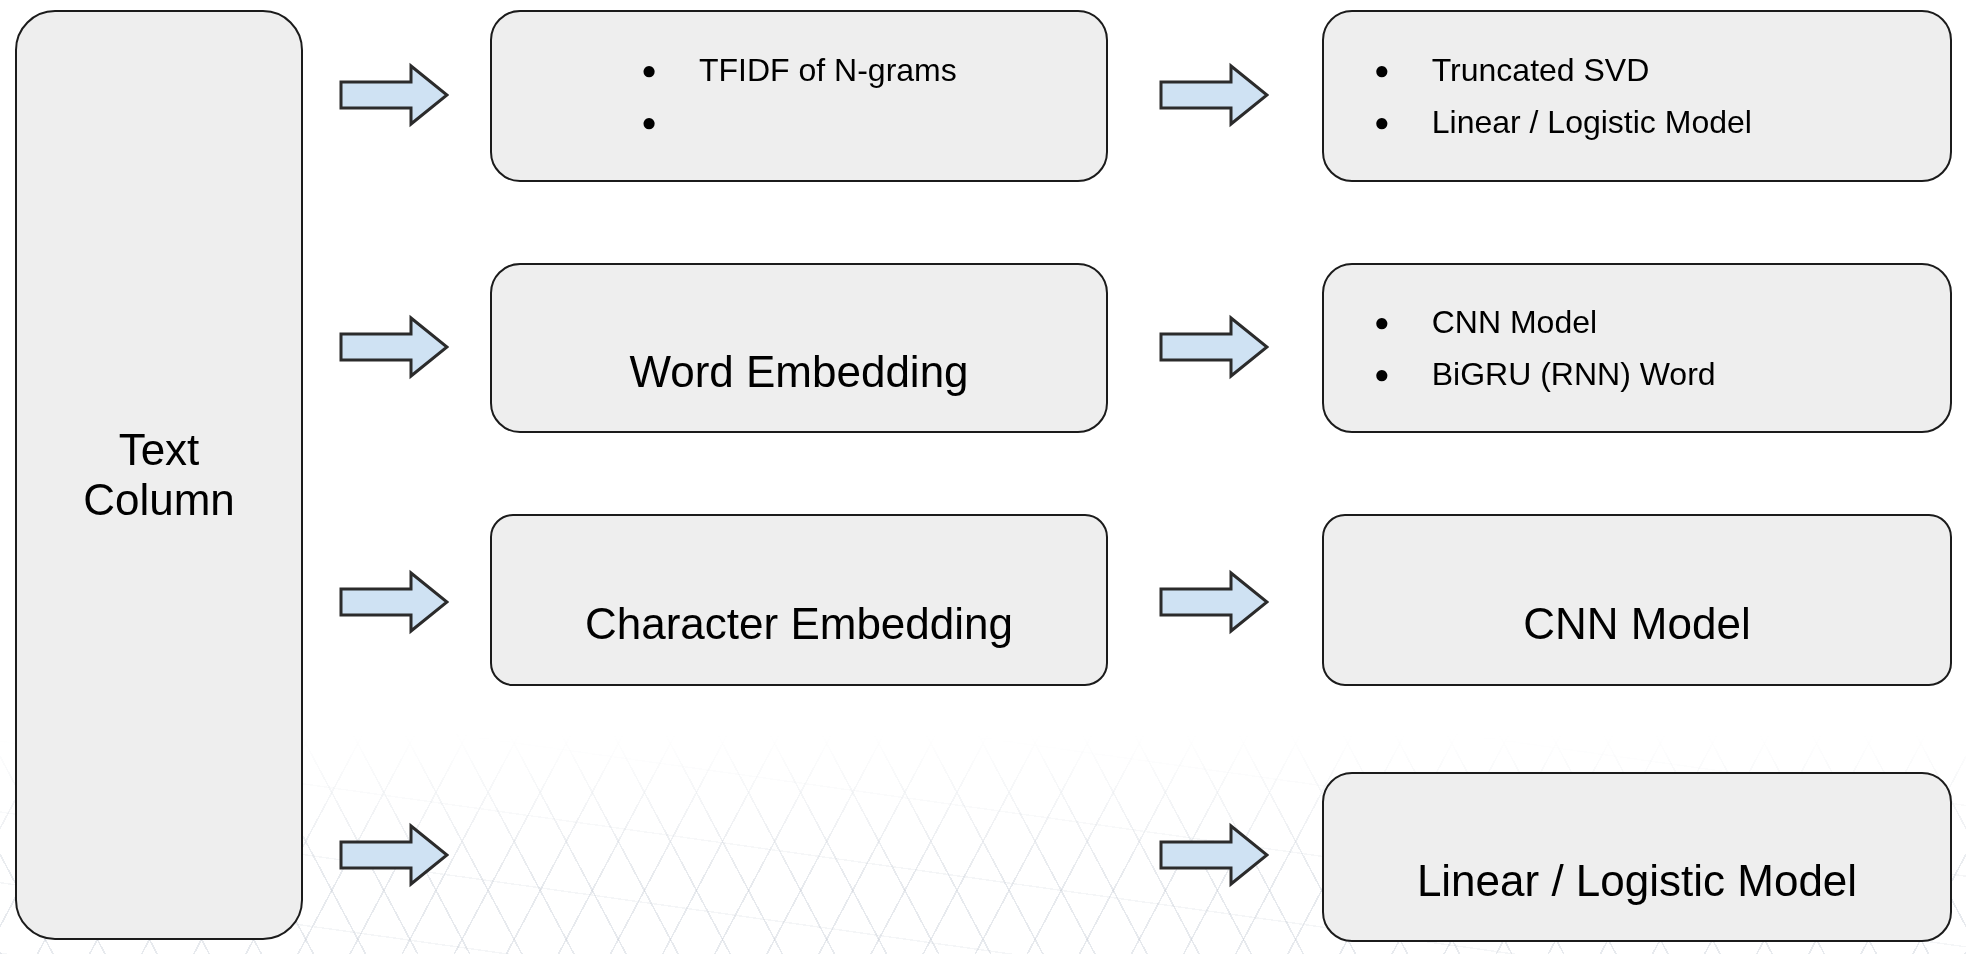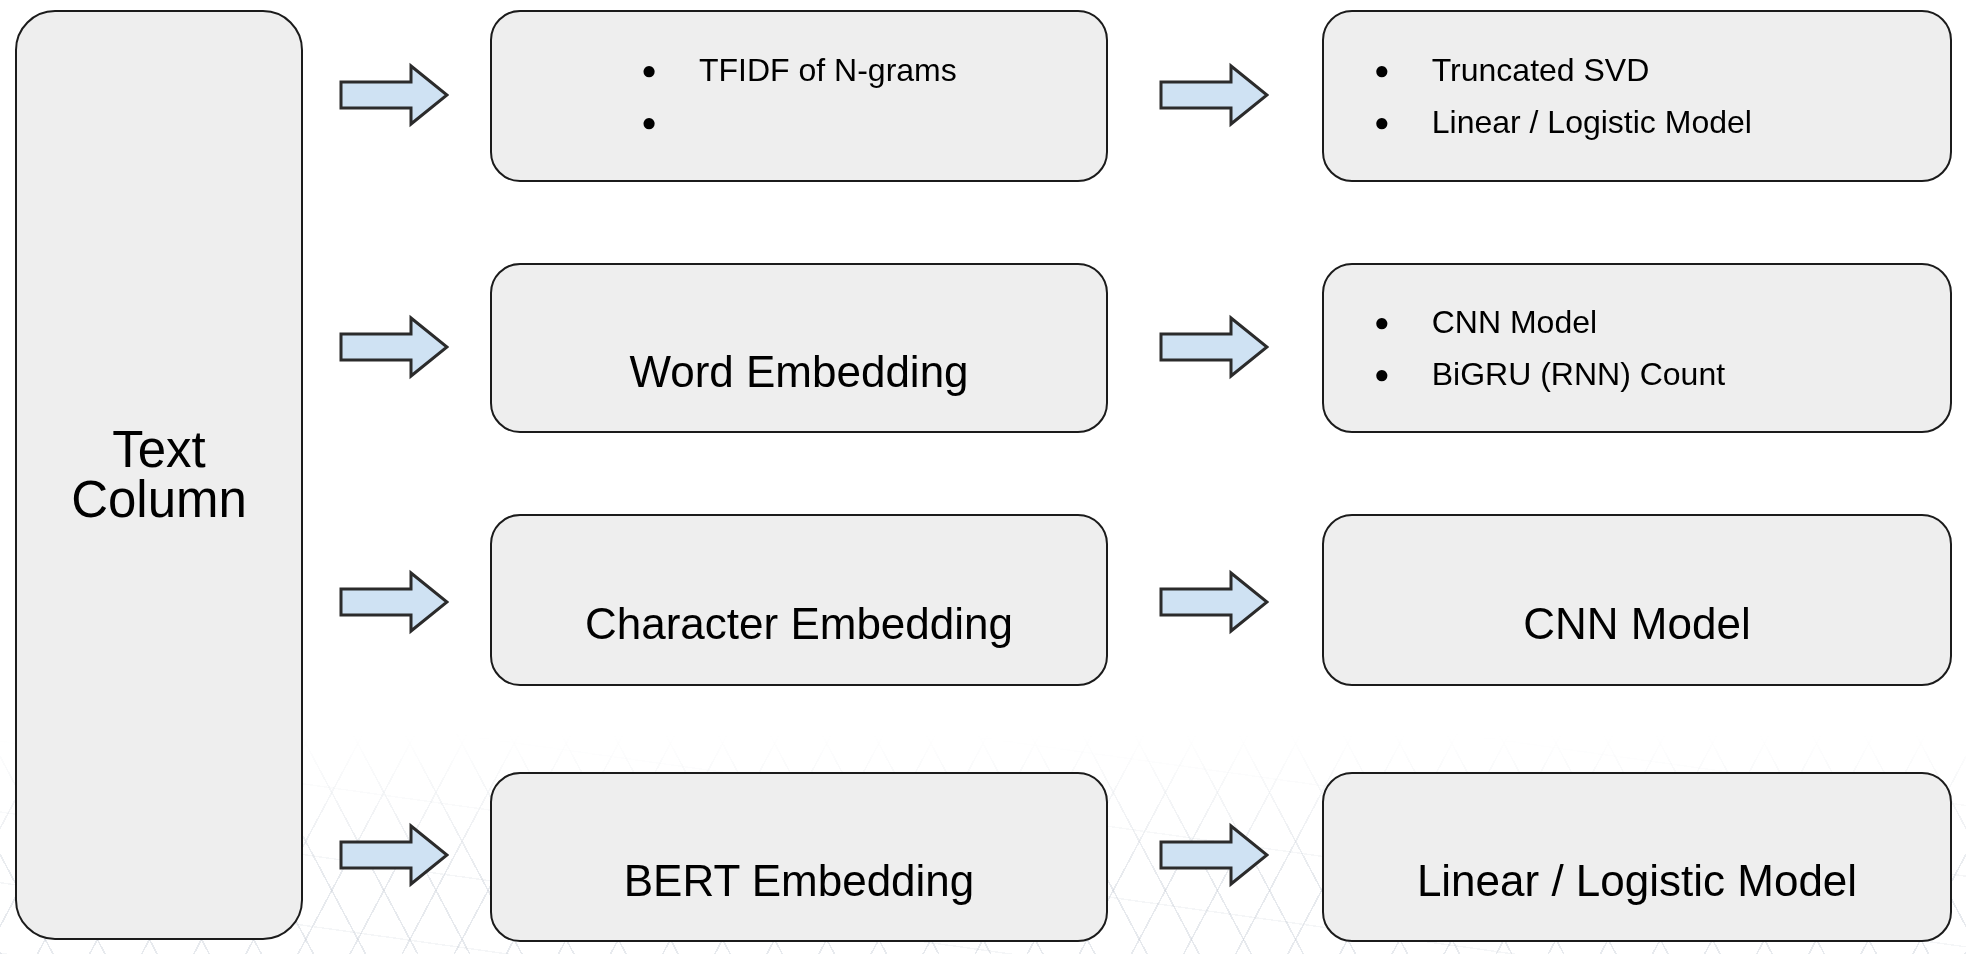--- a/index.html
+++ b/index.html
@@ -31,30 +31,30 @@
     box-sizing: border-box;
     display: flex;
     align-items: center;
     justify-content: center;
   }
   .source-box {
     left: 15px; top: 10px; width: 288px; height: 930px;
     border-radius: 40px;
   }
   .source-label {
-    font-size: 51px;
+    font-size: 44px;
     line-height: 50px;
     text-align: center;
     width: 185px;
   }
   .mid  { left: 490px;  width: 618px; }
   .rgt  { left: 1322px; width: 630px; }
   .r1 { top: 10px;  height: 172px; }
   .r2 { top: 263px; height: 170px; }
-  .r3 { top: 514px; height: 172px; }
+  .r3 { top: 514px; height: 172px; border-radius: 23px; }
   .r4 { top: 772px; height: 170px; }
 
   .box-label { font-size: 44px; line-height: 52px; text-align: center; margin-top: 48px; }
 
   .bullet-list { display: flex; flex-direction: column; }
   .bullet-list.pad-left { margin-right: auto; margin-left: 50px; }
   .bullet-item { display: flex; align-items: center; }
   .bullet-item .dot {
     font-size: 26px;
     line-height: 52px;
@@ -131,21 +131,21 @@
       </svg>
   </div>
   <div class="box rgt r2">
     <div class="bullet-list pad-left">
       <div class="bullet-item">
         <span class="dot">●</span>
         <span class="item-text">CNN Model</span>
       </div>
       <div class="bullet-item">
         <span class="dot">●</span>
-        <span class="item-text">BiGRU (RNN) Count</span>
+        <span class="item-text">BiGRU (RNN) Word</span>
       </div>
     </div>
   </div>
 
   <div class="arrow c1 y3">
     <svg viewBox="0 0 110 66">
         <polygon points="2,20 72,20 72,4 108,33 72,62 72,46 2,46" fill="#cfe2f3"></polygon>
       </svg>
   </div>
   <div class="box mid r3">
@@ -158,23 +158,20 @@
   </div>
   <div class="box rgt r3">
     <div class="box-label">CNN Model</div>
   </div>
 
   <div class="arrow c1 y4">
     <svg viewBox="0 0 110 66">
         <polygon points="2,20 72,20 72,4 108,33 72,62 72,46 2,46" fill="#cfe2f3"></polygon>
       </svg>
   </div>
-  <div class="box mid r4">
-    <div class="box-label">BERT Embedding</div>
-  </div>
   <div class="arrow c2 y4">
     <svg viewBox="0 0 110 66">
         <polygon points="2,20 72,20 72,4 108,33 72,62 72,46 2,46" fill="#cfe2f3"></polygon>
       </svg>
   </div>
   <div class="box rgt r4">
     <div class="box-label">Linear / Logistic Model</div>
   </div>
 </div>
 

